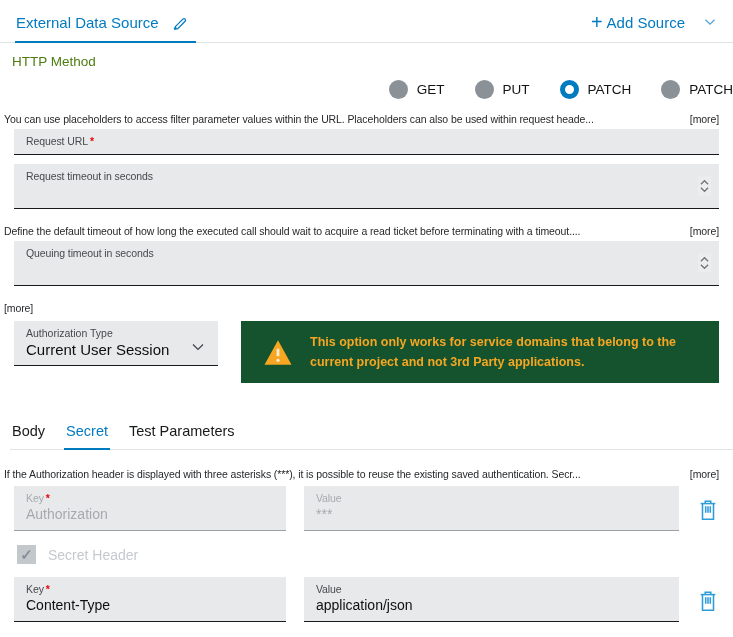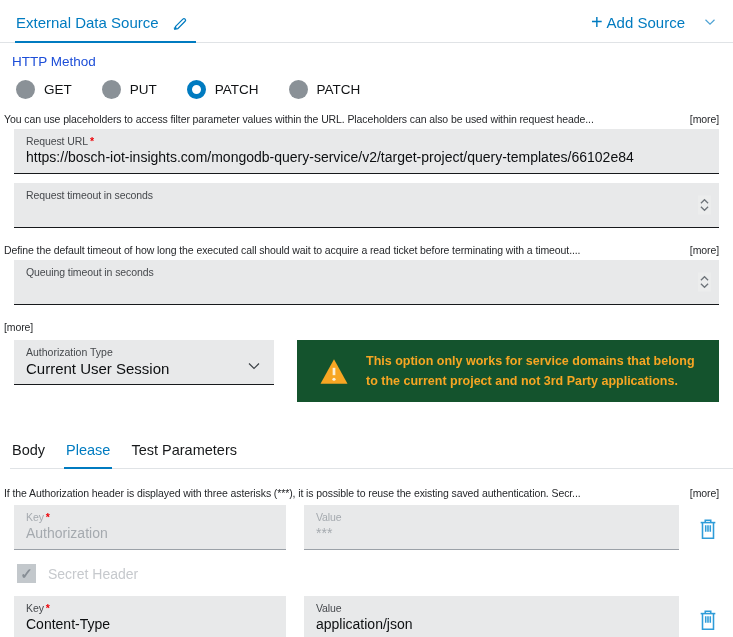--- a/index.html
+++ b/index.html
@@ -12,22 +12,22 @@
   .hdr { display:flex; justify-content:space-between; align-items:center; padding:13px 14px 0 16px; }
   .hdr-title { display:flex; gap:12px; color:#007BC0; font-size:15px; }
   .icon-btn { cursor:pointer; display:inline-flex; align-items:center; }
   .add-source { display:flex; align-items:center; color:#007BC0; font-size:15px; cursor:pointer; }
   .add-source .plus { font-size:20px; font-weight:300; margin-right:4px; line-height:14px; }
   .add-source .chev { margin-left:16px; display:inline-flex; }
   .hdr-rule { position:relative; margin-top:10px; height:2px; }
   .hdr-rule .gray { position:absolute; left:0; right:0; bottom:0; height:1px; background:#e0e3e6; }
   .hdr-rule .blue { position:absolute; left:15px; width:181px; bottom:0; height:2px; background:#007BC0; }
   
-  .sec-label { margin:11px 0 0 12px; font-size:13.5px; color:#1d4ed8; }
-  .radios { display:flex; margin:11px 0 0 16px; gap:30px; align-items:center; }
+  .sec-label { margin:11px 0 0 12px; font-size:13.5px; color:#4d7c0f; }
+  .radios { display:flex; margin:11px 0 0 16px; gap:30px; align-items:center;justify-content:flex-end; }
   .radio { display:flex; align-items:center; gap:9px; font-size:13.5px; color:#111315; cursor:pointer; }
   .radio .dot { width:19px; height:19px; border-radius:50%; background:#8A9197; }
   .radio.sel .dot { background:#fff; border:5px solid #007BC0; }
   
   .help { display:flex; justify-content:space-between; align-items:baseline; gap:10px;
           padding:0 14px 0 4px; font-size:10.5px; color:#26282b; letter-spacing:-0.1px; }
   .help .txt { white-space:nowrap; overflow:hidden; }
   .help .more { flex:none; cursor:pointer; }
   
   .field { position:relative; margin:0 14px; background:#E8E9EA; border-bottom:1px solid #17191c; padding:6px 12px 7px; }
@@ -35,21 +35,21 @@
   .field .req { color:#ED0007; font-weight:bold; margin-left:2px; }
   .field .fvalue { font-size:14px; color:#0d0f11; margin-top:2px; min-height:17px;
                    white-space:nowrap; overflow:hidden; }
   .field.disabled { border-bottom:1px solid #9ba1a8; }
   .field.disabled .flabel, .field.disabled .fvalue { color:#A5AAAF; }
   .spinner { position:absolute; right:8px; top:50%; transform:translateY(-50%);
              display:flex; flex-direction:column; gap:1px; align-items:center; padding:3px 2px;
              background:#eceded; cursor:pointer; }
   
   .auth-row { display:flex; margin:7px 14px 0; gap:23px; align-items:stretch; }
-  .dropdown { position:relative; width:260px; flex:none; background:#E8E9EA;
+  .dropdown { position:relative; width:204px; flex:none; background:#E8E9EA;
               border-bottom:1px solid #17191c; padding:6px 12px 7px; cursor:pointer; align-self:flex-start; }
   .dropdown .flabel { font-size:10.5px; color:#46494d; }
   .dropdown .fvalue { font-size:15px; color:#0d0f11; margin-top:2px; }
   .dropdown .chev { position:absolute; right:10px; top:16px; }
   .warning { flex:1; background:#14532d; display:flex; align-items:center; gap:17px;
              padding:10px 20px 10px 22px; min-height:62px; }
   .warning .wtxt { color:#F7A623; font-weight:bold; font-size:12.5px; line-height:1.6; }
   
   .tabs { display:flex; gap:17px; margin:40px 0 0 10px; border-bottom:1px solid #e0e3e6; font-size:14.5px; }
   .tab { padding:0 2px 9px; color:#17191b; cursor:pointer; }
@@ -121,21 +121,20 @@
       <span>PATCH</span>
     </div>
   </div>
 
   <div class="help mt14">
     <span class="txt">You can use placeholders to access filter parameter values within the URL. Placeholders can also be used within request heade...</span>
     <span class="more">[more]</span>
   </div>
   <div class="field mt4">
     <div class="flabel"><span>Request URL</span><span class="req">*</span></div>
-    <div class="fvalue">https://bosch-iot-insights.com/mongodb-query-service/v2/target-project/query-templates/66102e84</div>
   </div>
 
   <div class="field mt8" style="margin-top:9px;">
     <div class="flabel"><span>Request timeout in seconds</span></div>
     <div class="fvalue"></div>
     <div class="spinner">
       <svg width="9" height="6" viewBox="0 0 10 6" fill="none" stroke="#6f757b" stroke-width="1.4">
           <polyline points="1 5 5 1 9 5"></polyline>
         </svg>
       <svg width="9" height="6" viewBox="0 0 10 6" fill="none" stroke="#6f757b" stroke-width="1.4">
@@ -181,21 +180,21 @@
           <path d="M12 8v6" stroke="#FCF0D8" stroke-width="2.2"></path>
           <circle cx="12" cy="17.3" r="1.3" fill="#FCF0D8"></circle>
         </svg>
       </span>
       <span class="wtxt">This option only works for service domains that belong to the current project and not 3rd Party applications.</span>
     </div>
   </div>
 
   <div class="tabs">
     <div class="tab">Body</div>
-    <div class="tab active">Please</div>
+    <div class="tab active">Secret</div>
     <div class="tab">Test Parameters</div>
   </div>
 
   <div class="help mt18">
     <span class="txt">If the Authorization header is displayed with three asterisks (***), it is possible to reuse the existing saved authentication. Secr...</span>
     <span class="more">[more]</span>
   </div>
 
   <div class="kv-row">
     <div class="field disabled kv-key">

